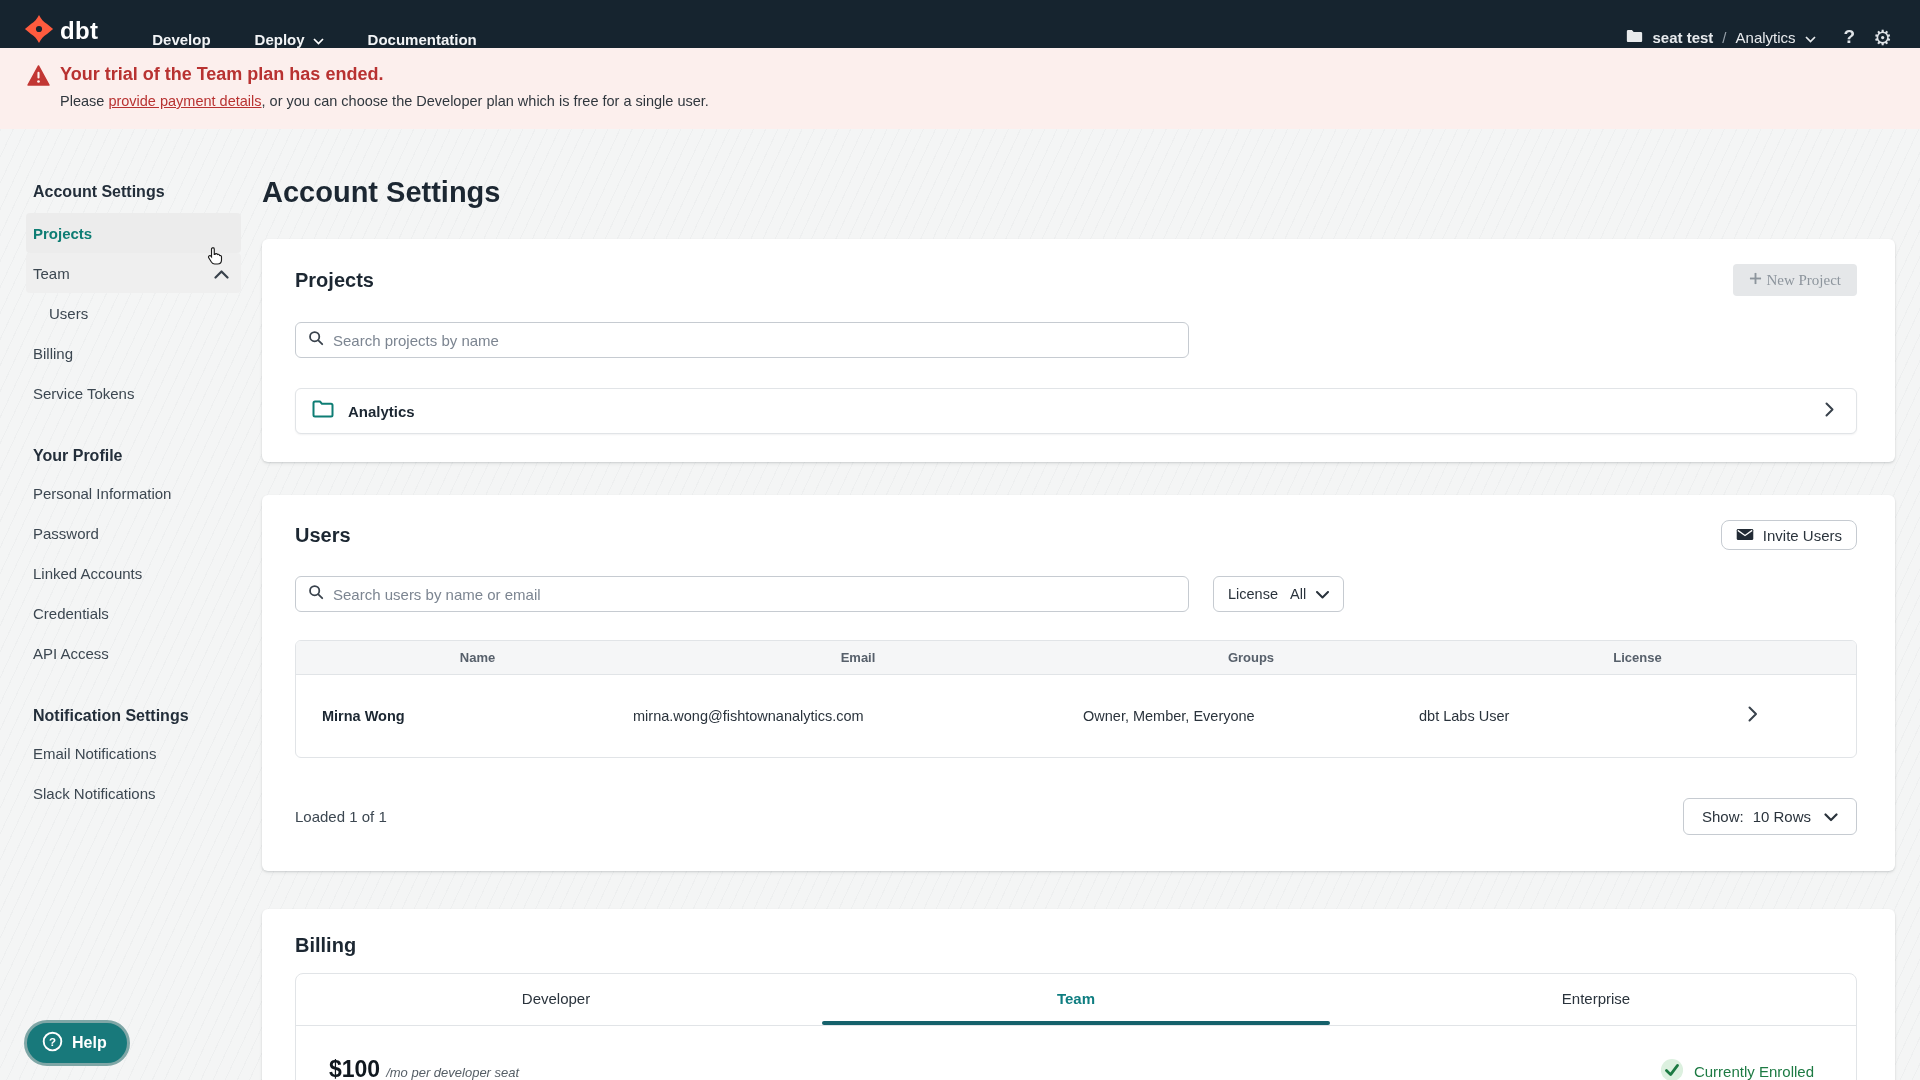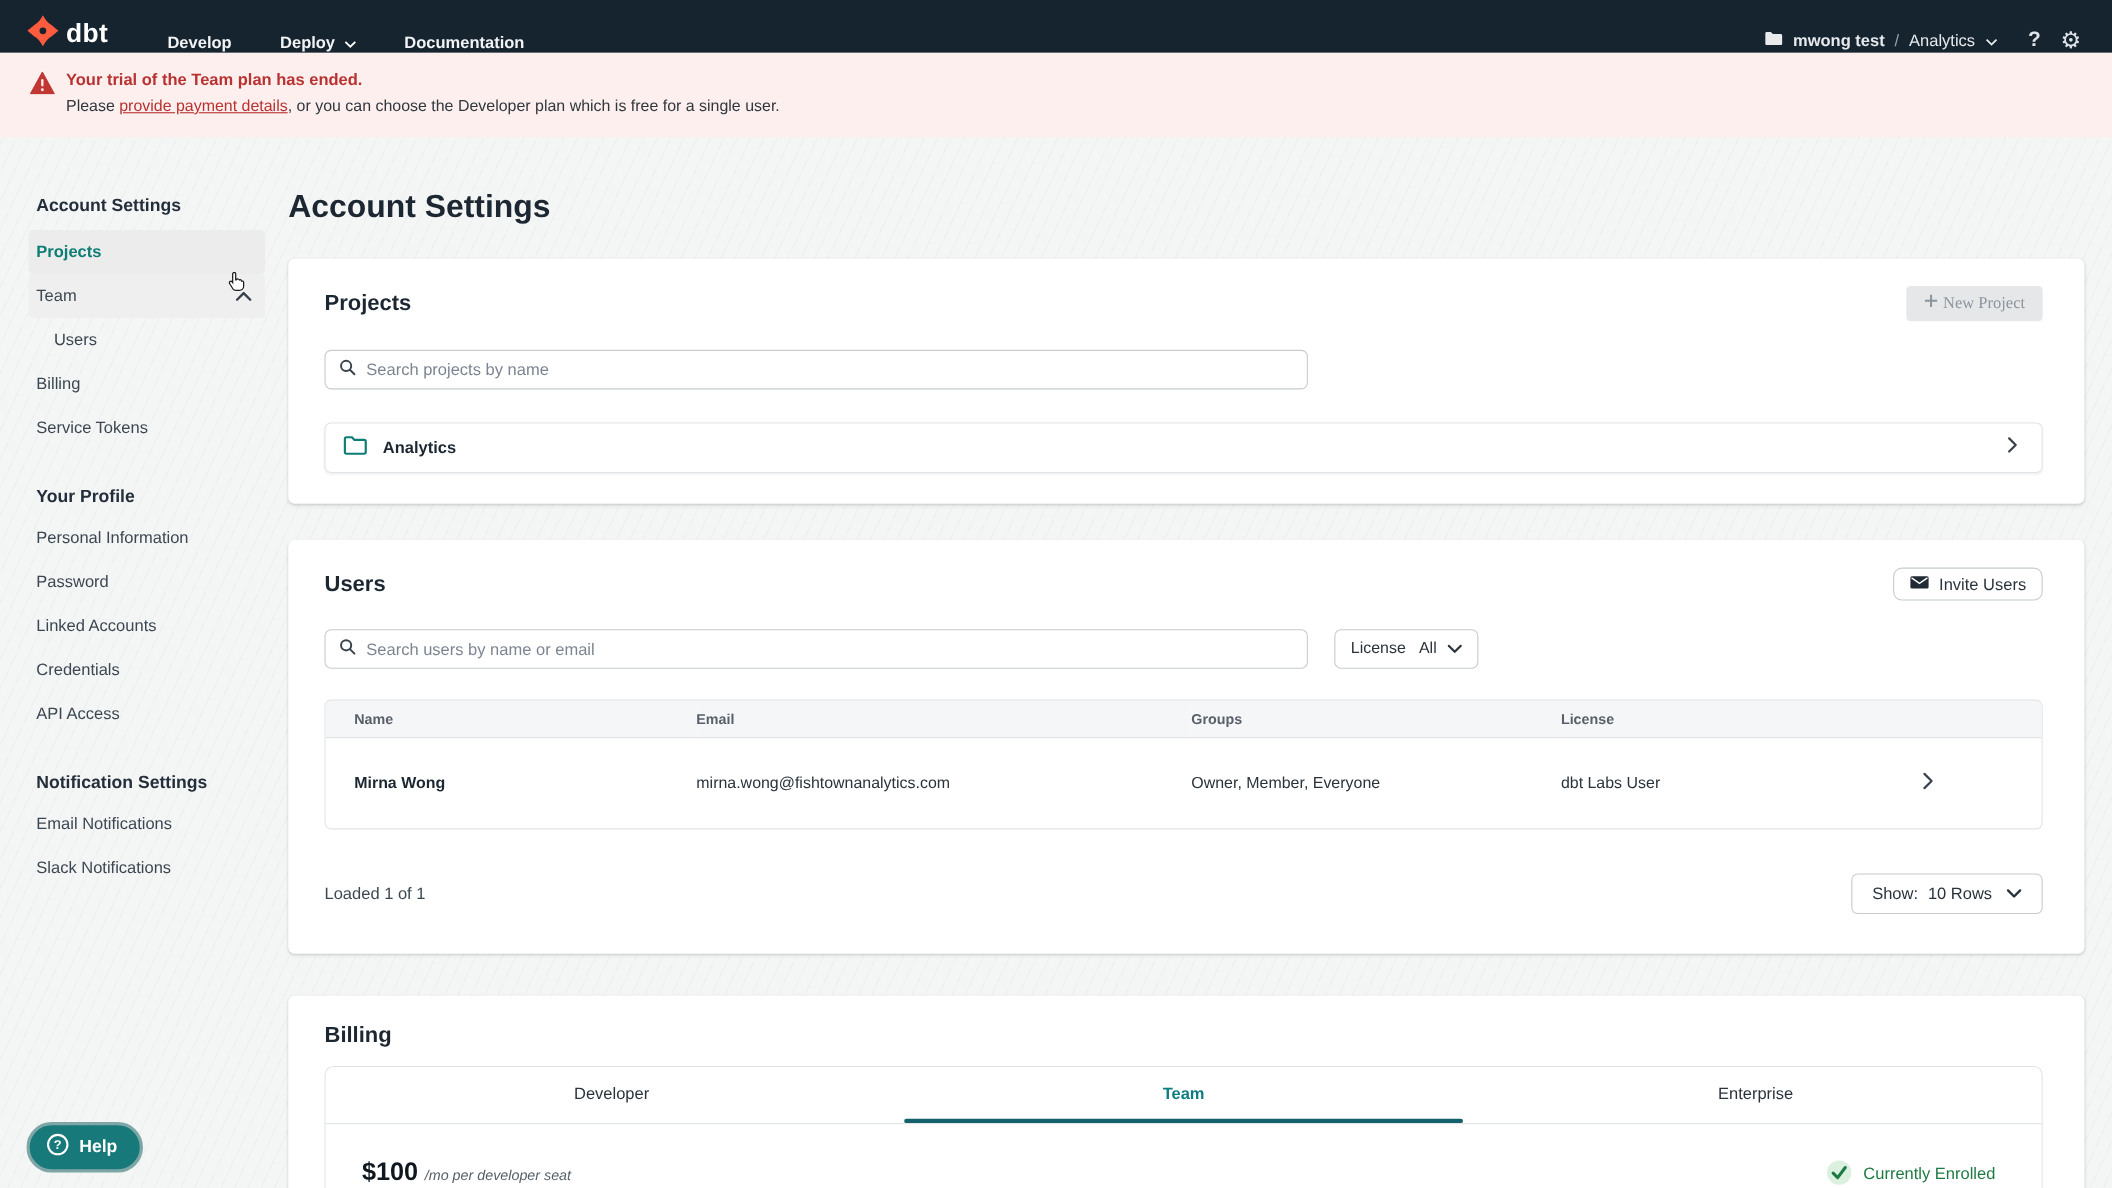--- a/index.html
+++ b/index.html
@@ -20,21 +20,21 @@
   .nav-right { margin-left:auto; display:flex; align-items:center; color:#e7eaed; font-size:15px; }
   .nav-right .acct { font-weight:700; margin-left:9px; }
   .nav-right .sep { color:#97a1ab; margin:0 9px; }
   .nav-right .proj { font-weight:400; margin-right:9px; }
   .nav-q { font-size:19px; font-weight:700; margin-left:28px; color:#dfe3e7; cursor:pointer; }
   .nav-gear { font-size:21px; margin-left:18px; color:#dfe3e7; cursor:pointer; line-height:1; }
 
   
   .banner { background:#fcefed; padding:16px 0 20px 27px; display:flex; gap:10px; }
   .banner-icon { margin-top:1px; flex-shrink:0; }
-  .b-title { color:#b83231; font-weight:700; font-size:15px; margin-bottom:8px; }
+  .b-title { color:#b83231; font-weight:700; font-size:18px; margin-bottom:8px; }
   .b-body { font-size:14.5px; color:#30373e; }
   .b-link { color:#b83231; text-decoration:underline; cursor:pointer; }
 
   
   .layout { display:flex; align-items:flex-start; }
   .sidebar { width:215px; margin-left:26px; padding-top:50px; flex-shrink:0; }
   .side-heading { font-size:16px; font-weight:700; color:#232e3a; padding-left:7px; height:26px; margin-bottom:8px; display:flex; align-items:center; }
   .side-section2 { margin-top:30px; }
   .side-section2 .side-heading { margin-bottom:4px; }
   .side-item { height:40px; display:flex; align-items:center; padding:0 12px 0 7px; font-size:15px; color:#3c4751; border-radius:4px; cursor:pointer; }
@@ -59,21 +59,21 @@
   .proj-name { font-weight:700; font-size:15px; color:#1c2732; margin-left:14px; }
   .row-chev-right { margin-left:auto; }
 
   .card.users { margin-top:33px; padding-bottom:36px; }
   .btn-outline { background:#fff; border:1px solid #c6cbd1; border-radius:8px; height:30px; padding:0 14px; font-size:15px; color:#2a333c; display:flex; align-items:center; gap:9px; cursor:pointer; font-family:inherit; }
   .license-dd { margin-left:24px; height:36px; border:1px solid #c6cbd1; border-radius:6px; display:flex; align-items:center; gap:10px; padding:0 14px; font-size:14.5px; color:#2a333c; cursor:pointer; background:#fff; }
   .license-dd .dd-label { margin-right:2px; }
   .table-wrap { margin-top:28px; border:1px solid #e1e4e7; border-radius:6px; overflow:hidden; }
   table { width:100%; border-collapse:collapse; font-size:14.5px; }
   thead tr { background:#f5f6f7; }
-  th { text-align:left; font-size:13px; color:#57606b; font-weight:700; padding:9px 0; border-bottom:1px solid #e1e4e7; }
+  th { text-align:center; font-size:13px; color:#57606b; font-weight:700; padding:9px 0; border-bottom:1px solid #e1e4e7; }
   th.c1, td.c1 { width:337px; padding-left:26px; }
   th.c2, td.c2 { width:450px; }
   th.c3, td.c3 { width:336px; }
   tbody td { height:82px; vertical-align:middle; color:#2a333c; }
   td.c1 { font-weight:700; color:#1c2732; }
   td.c4 { position:relative; }
   .row-chev { position:absolute; right:98px; top:38%; }
   tbody tr { cursor:pointer; }
   .card-foot { margin-top:40px; display:flex; justify-content:space-between; align-items:center; }
   .loaded { font-size:15px; color:#3c4751; }
@@ -124,21 +124,21 @@
     <span class="nav-item">
       <span>Documentation</span>
     </span>
   </nav>
   <div class="nav-right">
     <span>
       <svg width="17" height="14" viewBox="0 0 20 16">
           <path d="M1 2.5 C1 1.7 1.7 1 2.5 1 H7 l2 2.2 h8.5 c.8 0 1.5 .7 1.5 1.5 V13.5 c0 .8 -.7 1.5 -1.5 1.5 h-15 C1.7 15 1 14.3 1 13.5 Z" fill="#e8eaec"></path>
         </svg>
     </span>
-    <span class="acct">mwong test</span>
+    <span class="acct">seat test</span>
     <span class="sep">/</span>
     <span class="proj">Analytics</span>
     <span>
       <svg width="11" height="7" viewBox="0 0 11 7">
           <polyline points="1,1 5.5,5.5 10,1" fill="none" stroke="#e7eaed" stroke-width="1.7"></polyline>
         </svg>
     </span>
     <span class="nav-q">?</span>
     <span class="nav-gear">⚙</span>
   </div>

